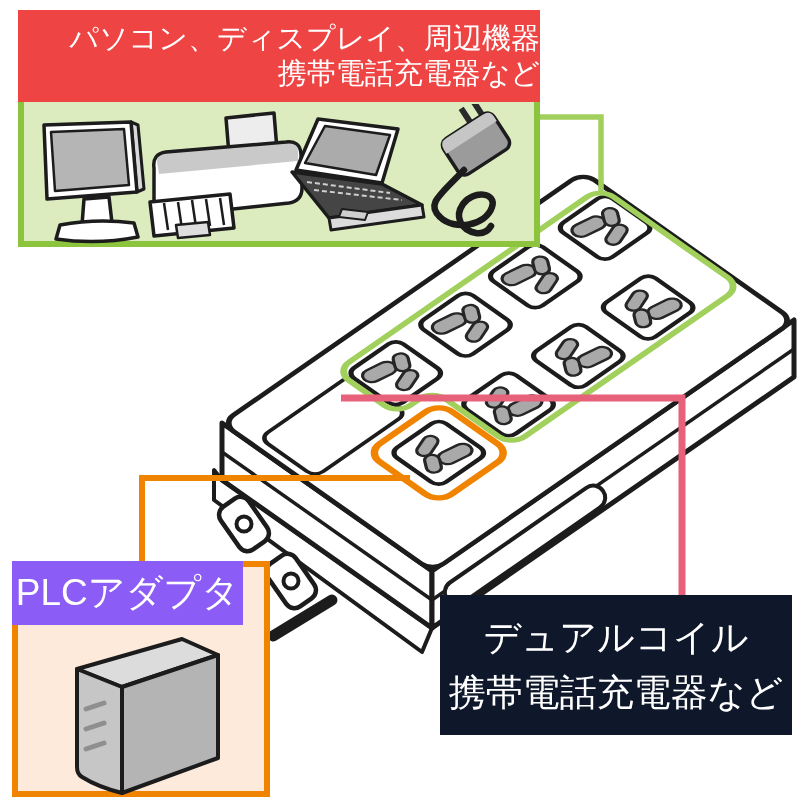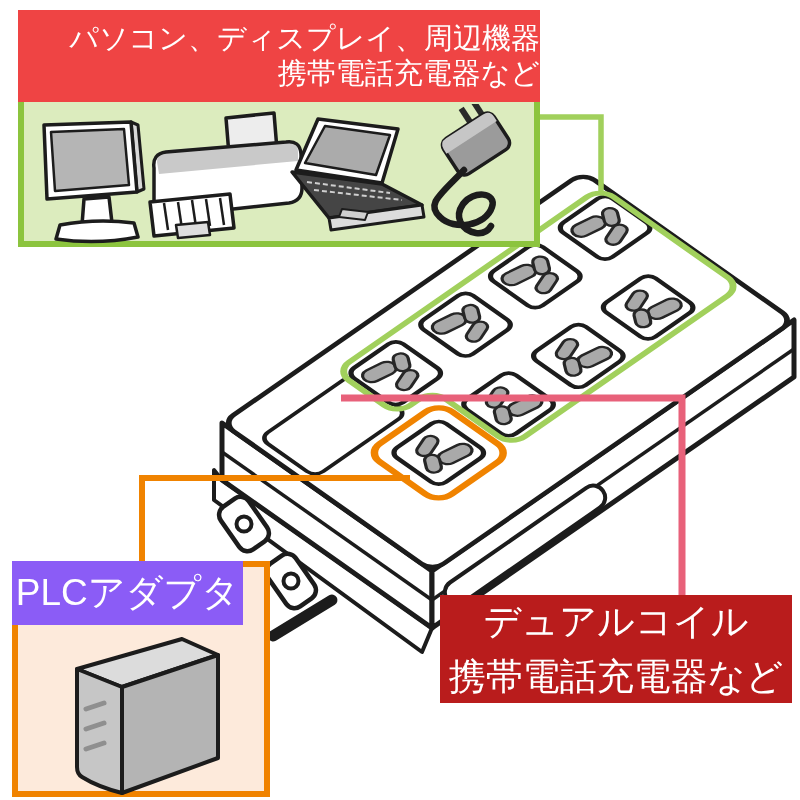--- a/index.html
+++ b/index.html
@@ -15,21 +15,21 @@
   #devices-header .ln{color:#ffffff;font-size:29px;line-height:35px;white-space:nowrap;}
   #devices-art{position:absolute;left:0px;top:88px;width:510px;height:141px;}
   
   #plc-box{left:12px;top:561px;width:258px;height:236px;background:#fdeadb;
            border:6px solid #f08300;box-sizing:border-box;}
   #plc-header{position:absolute;left:-6px;top:-6px;width:231px;height:64px;background:#8b5cf6;
               display:flex;align-items:center;justify-content:center;}
   #plc-header .ln{color:#ffffff;font-size:37px;white-space:nowrap;}
   #plc-art{position:absolute;left:0;top:60px;width:246px;height:170px;}
   
-  #filter-box{left:440px;top:595px;width:352px;height:108px;background:#b91c1c;
+  #filter-box{left:440px;top:595px;width:352px;height:140px;background:#0f172a;
               display:flex;flex-direction:column;align-items:center;justify-content:center;}
   #filter-box .ln{color:#ffffff;font-size:37px;line-height:55px;white-space:nowrap;}
 </style>
 </head>
 <body>
 
 <div id="canvas">
 
   <svg class="abs" style="left:0;top:0" width="800" height="800" viewBox="0 0 800 800">
     <defs>

